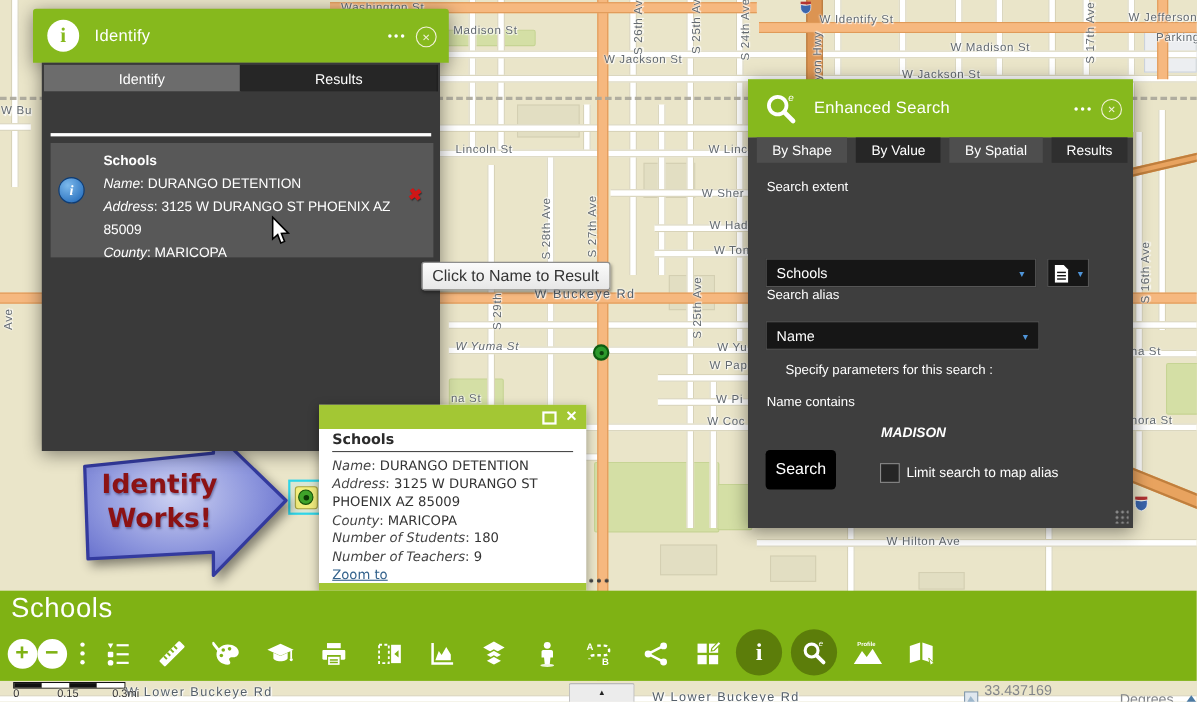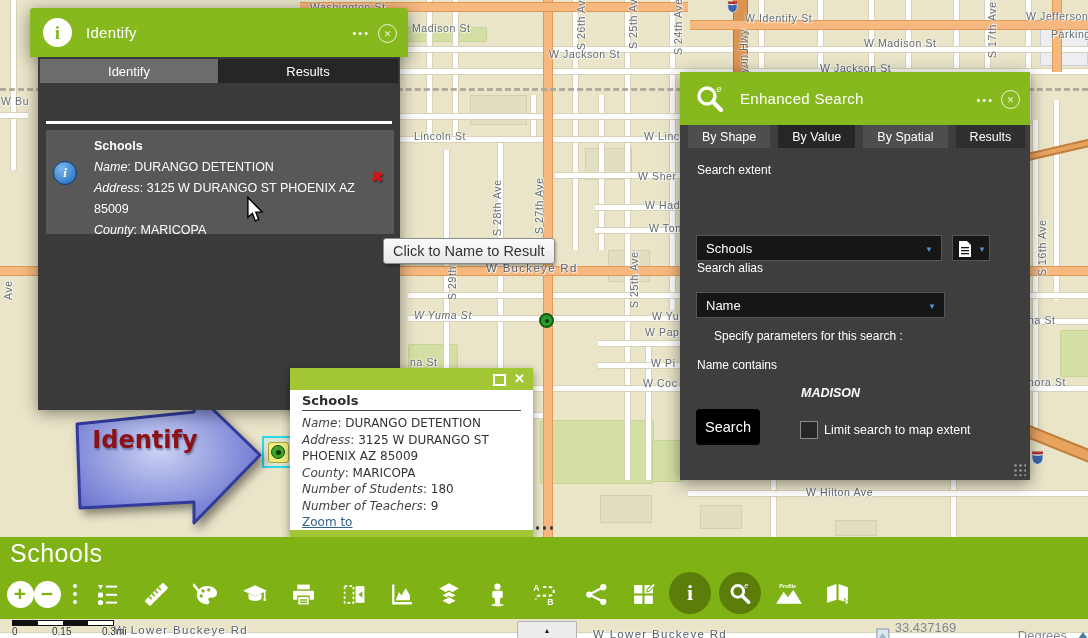--- a/index.html
+++ b/index.html
@@ -273,20 +273,21 @@
       <stop offset="0%" stop-color="#cdd2f2"></stop>
           <stop offset="55%" stop-color="#8d96dd"></stop>
       <stop offset="100%" stop-color="#5a63c8"></stop>
         </radialGradient>
       </defs>
     <polygon points="5,39 122,27 122,6 188,70 122,138 122,117 8,123" fill="url(#ag)" stroke="#333a9e" stroke-width="3" stroke-linejoin="round"></polygon>
   </svg>
 </div>
 <div id="annotation-text">
   <div>Identify</div>
+  <div>Works!</div>
 </div>
 
 <div class="panel" id="identify-panel">
   <div class="phead">
     <span id="id-icon">i</span>
     <span class="ptitle">Identify</span>
     <span class="dots" style="right:38px;top:19px">•••</span>
     <span class="closec" style="right:11px;top:16px">✕</span>
   </div>
   <div id="identify-body">
@@ -347,21 +348,21 @@
     <span class="eslabel" style="left:17px;top:136px">Search alias</span>
     <div class="dd" style="left:16px;top:167px;width:249px">
       <span>Name</span>
       <span class="caret">▼</span>
     </div>
     <span class="eslabel" style="left:34px;top:204px">Specify parameters for this search :</span>
     <span class="eslabel" style="left:17px;top:233px">Name contains</span>
     <span id="suggestion">MADISON</span>
     <button id="search-button">Search</button>
     <span id="limit-checkbox"></span>
-    <span id="limit-label">Limit search to map extent</span>
+    <span id="limit-label">Limit search to map alias</span>
     <span id="es-grip"></span>
   </div>
 </div>
 
 <div id="popup">
   <div id="popup-titlebar">
     <span id="popup-max"></span>
     <span id="popup-close">✕</span>
   </div>
   <div id="popup-title">Schools</div>

